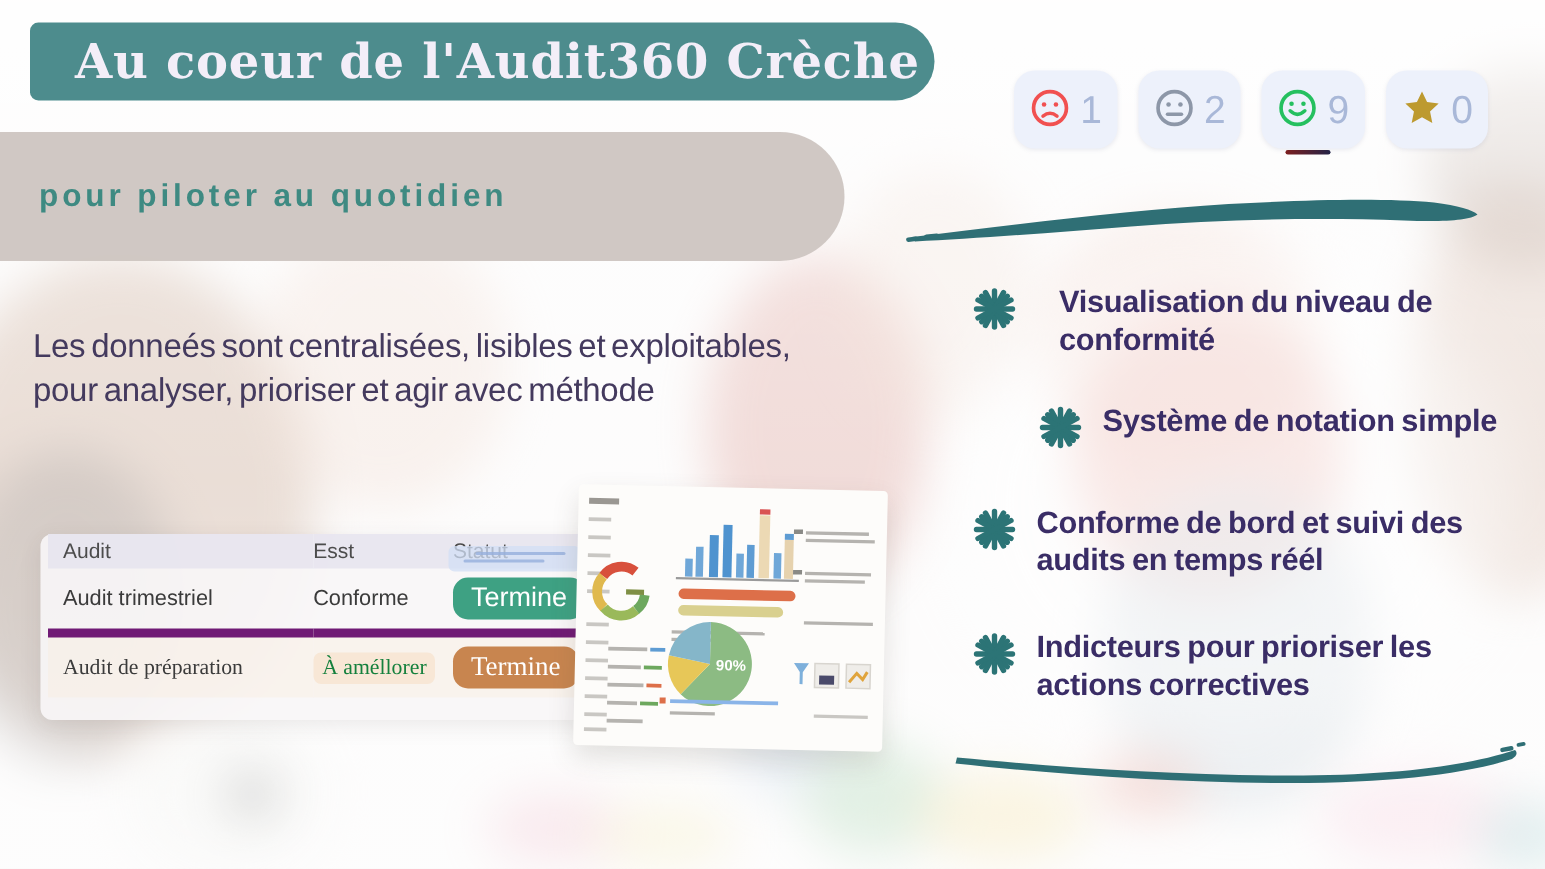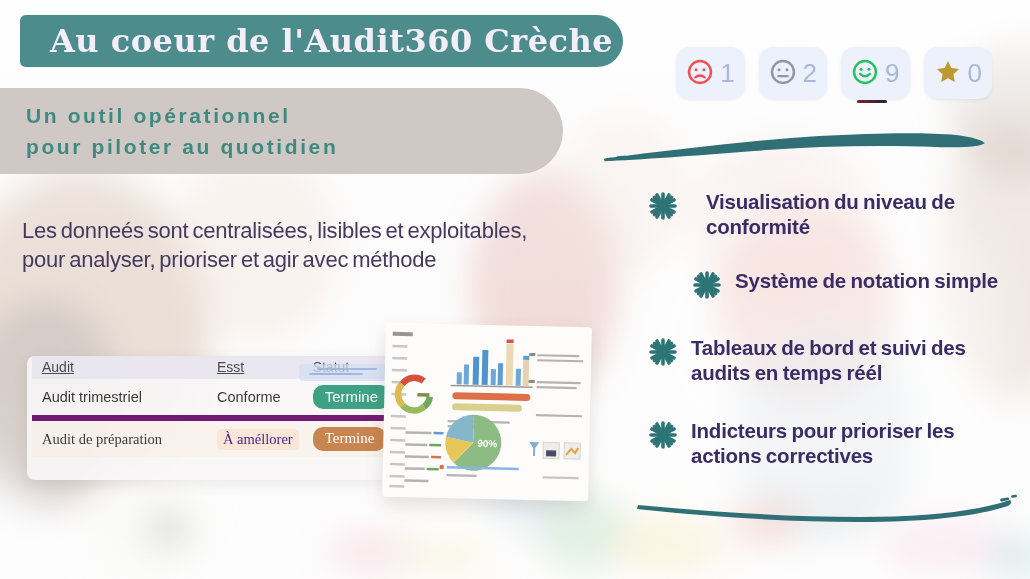--- a/index.html
+++ b/index.html
@@ -43,28 +43,28 @@
   
   .audits-card{position:absolute;left:27px;top:356px;width:368px;height:124px;z-index:4;
          background:rgba(248,246,247,.9);border-radius:8px;box-shadow:0 4px 14px rgba(80,70,70,.10);}
   .audits-title{font-weight:bold;font-size:15px;color:#303030;margin:10px 0 6px 14px;}
   .audits-pill{position:absolute;right:8px;top:8px;width:88px;height:17px;border-radius:4px;
          background:rgba(210,223,245,.75);}
   .audits-pill i{display:block;height:2px;background:rgba(150,175,220,.8);border-radius:2px;margin:4px 10px 3px 18px;}
   .audits-pill i+i{margin:0 24px 0 10px;}
   .tbl{width:calc(100% - 10px);margin:0 5px;border-collapse:collapse;font-size:14.5px;color:#3b3b3b;}
   .tbl .hdr{background:rgba(231,228,238,.9);color:#4c4c4c;}
-  .tbl .hdr td{padding:3px 0 4px 0;font-size:14px;text-decoration:underline;}
+  .tbl .hdr td{padding:3px 0 4px 0;font-size:14px;}
   .tbl td{padding:6px 0;}
   .tbl td.c1{padding-left:10px;width:190px;}
   .tbl td.c2{width:100px;}
   .tbl .row1 td{border-bottom:6px solid #701a75;}
-  .esst-warn{color:#4c1d95;background:#f8e7d6;border-radius:5px;padding:2px 6px 3px 6px;margin-top:44px;}
+  .esst-warn{color:#15803d;background:#f8e7d6;border-radius:5px;padding:2px 6px 3px 6px;margin-top:44px;}
   .row2{background:rgba(250,235,219,.35);font-family:Liberation Serif, serif;}
-  .badge{display:inline-block;color:#fff;font-size:15px;border-radius:10px;padding:3px 12px 4px 12px;}
+  .badge{display:inline-block;color:#fff;font-size:18px;border-radius:10px;padding:3px 12px 4px 12px;}
   .badge.green{background:#3ea183;}
   .badge.orange{background:#c8854f;}
 
   
   .dash-card{position:absolute;left:384px;top:325px;width:206px;height:174px;z-index:5;
       background:#fdfcfa;border-radius:3px;box-shadow:0 8px 18px rgba(90,80,70,.16);
       transform:rotate(1.3deg);}
 
   
   .features{position:absolute;left:648px;top:190px;width:350px;z-index:6;}
@@ -106,21 +106,20 @@
     <div class="blob" style="left:985px;top:535px;width:65px;height:45px;background:#76b8ba;opacity:.45"></div>
     <div class="blob" style="left:630px;top:170px;width:380px;height:330px;background:#ffffff;opacity:.45;filter:blur(24px)"></div>
     <div class="bg-wash"></div>
   </div>
 
   <div class="banner">
     <h1>Au coeur de l'Audit360 Crèche</h1>
   </div>
 
   <div class="subband">
-    <div>Un outil opérationnel</div>
     <div>pour piloter au quotidien</div>
   </div>
 
   <div class="reactions">
     <button class="rx-btn">
       <span>
         <svg width="28" height="28" viewBox="0 0 24 24" fill="none">
           <circle cx="12" cy="12" r="9.4" stroke="#f15050" stroke-width="2.1"></circle>
           <circle cx="8.6" cy="10" r="1.3" fill="#f15050"></circle>
             <circle cx="15.4" cy="10" r="1.3" fill="#f15050"></circle>
@@ -332,21 +331,21 @@
           <line x1="15" y1="3" x2="15" y2="27"></line>
             <line x1="3" y1="15" x2="27" y2="15"></line>
           <line x1="6.5" y1="6.5" x2="23.5" y2="23.5"></line>
             <line x1="23.5" y1="6.5" x2="6.5" y2="23.5"></line>
           <line x1="9" y1="4" x2="21" y2="26"></line>
             <line x1="21" y1="4" x2="9" y2="26"></line>
           <line x1="4" y1="9" x2="26" y2="21"></line>
             <line x1="26" y1="9" x2="4" y2="21"></line>
         </svg>
       </span>
-      <span class="txt">Tableaux de bord et suivi des audits en temps réél</span>
+      <span class="txt">Conforme de bord et suivi des audits en temps réél</span>
     </div>
     <div class="feat feat-4">
       <span>
         <svg width="30" height="30" viewBox="0 0 30 30" stroke="#2c7476" stroke-width="3.6" stroke-linecap="round">
           <line x1="15" y1="3" x2="15" y2="27"></line>
             <line x1="3" y1="15" x2="27" y2="15"></line>
           <line x1="6.5" y1="6.5" x2="23.5" y2="23.5"></line>
             <line x1="23.5" y1="6.5" x2="6.5" y2="23.5"></line>
           <line x1="9" y1="4" x2="21" y2="26"></line>
             <line x1="21" y1="4" x2="9" y2="26"></line>

